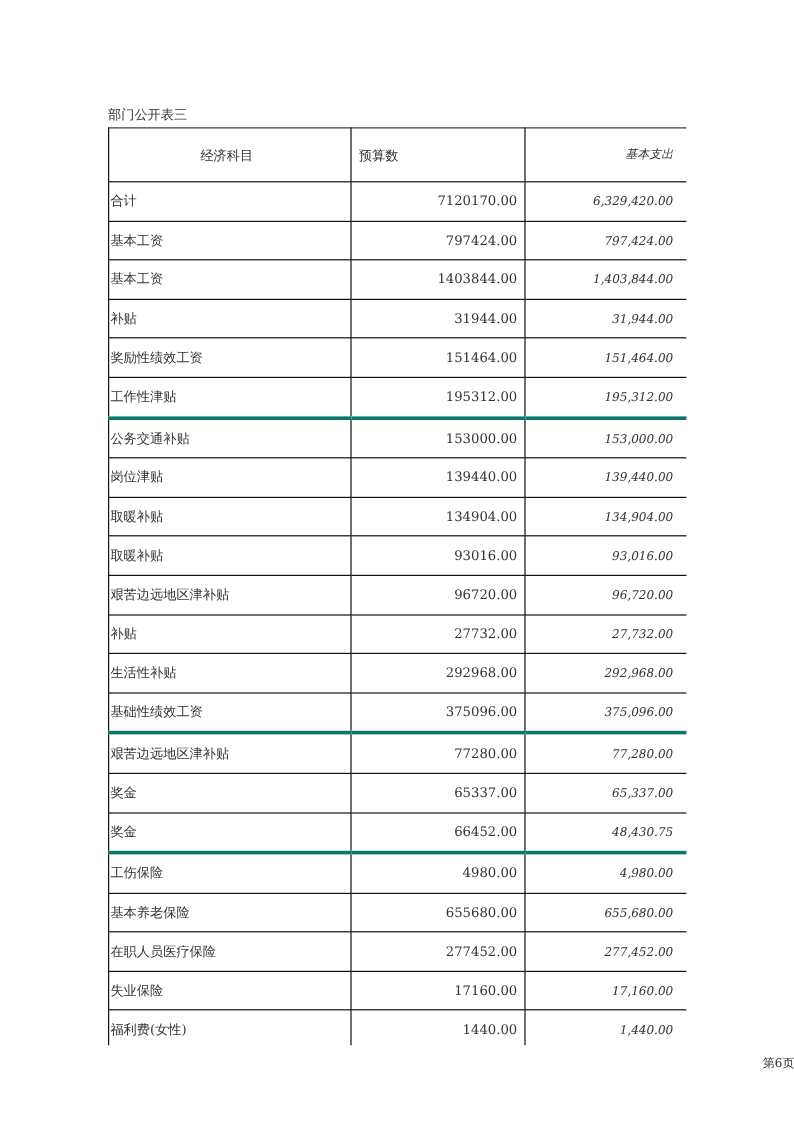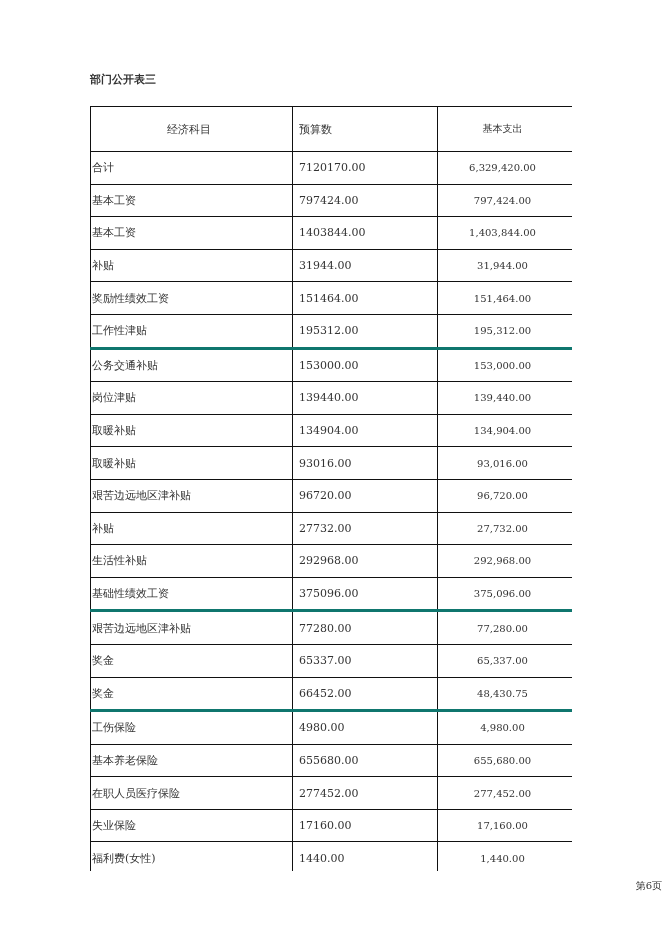--- a/index.html
+++ b/index.html
@@ -3,28 +3,28 @@
 <meta charset="utf-8">
 <style>
   html, body { margin: 0; padding: 0; background: #ffffff; }
   body { width: 662px; height: 936px; position: relative; overflow: hidden;
          font-family: "DejaVu Serif", "Liberation Serif", serif; color: #222; }
   .page { position: absolute; left: 0; top: 0; width: 662px; height: 936px; }
   .title-bar { position: absolute; left: 90px; top: 62px; width: 482px; height: 22px;
                background: #c9ccf7; overflow: hidden; white-space: nowrap; }
   .title-text { position: absolute; left: 120px; top: -1px; font-family: "DejaVu Sans", "Liberation Sans", sans-serif;
                 font-weight: bold; font-size: 18px; line-height: 24px; color: #111; letter-spacing: 0.5px; }
-  .subtitle { position: absolute; left: 90px; top: 72px; font-size: 11px; color: #333; font-weight: bold; }
+  .subtitle { position: absolute; left: 90px; top: 88px; font-size: 11px; color: #333; }
   .table-clip { position: absolute; left: 90px; top: 106px; width: 482px; height: 765px; overflow: hidden; }
   table { border-collapse: collapse; table-layout: fixed; width: 600px; }
   td { border: 1px solid #111; font-size: 11px; color: #333; padding: 0 6px; white-space: nowrap; overflow: hidden; }
   td.c1 { width: 194px; text-align: left; padding-left: 1px; }
-  td.c2 { width: 132px; }
+  td.c2 { width: 132px; text-align: right; }
   td.c3 { width: 240px; text-align: left; }
-  .c3 span { display: inline-block; width: 117px; text-align: center; font-size: 10px; }
+  .c3 span { display: inline-block; width: 117px; text-align: right; font-size: 10px; font-style: italic; }
   tr.hdr td { height: 44px; text-align: center; font-size: 11px; color: #333; }
   tr.hdr td.c3 { text-align: left; }
   .hdr-c3 { display: inline-block; width: 117px; text-align: center; font-size: 10px; }
   tr.row td { height: 31.6px; }
   tr.thick td { border-top: 3px solid #0f766e; }
   .footer { position: absolute; left: 0; width: 662px; top: 879px; text-align: right; font-size: 10px; color: #333; }
 </style>
 </head>
 <body>
 

